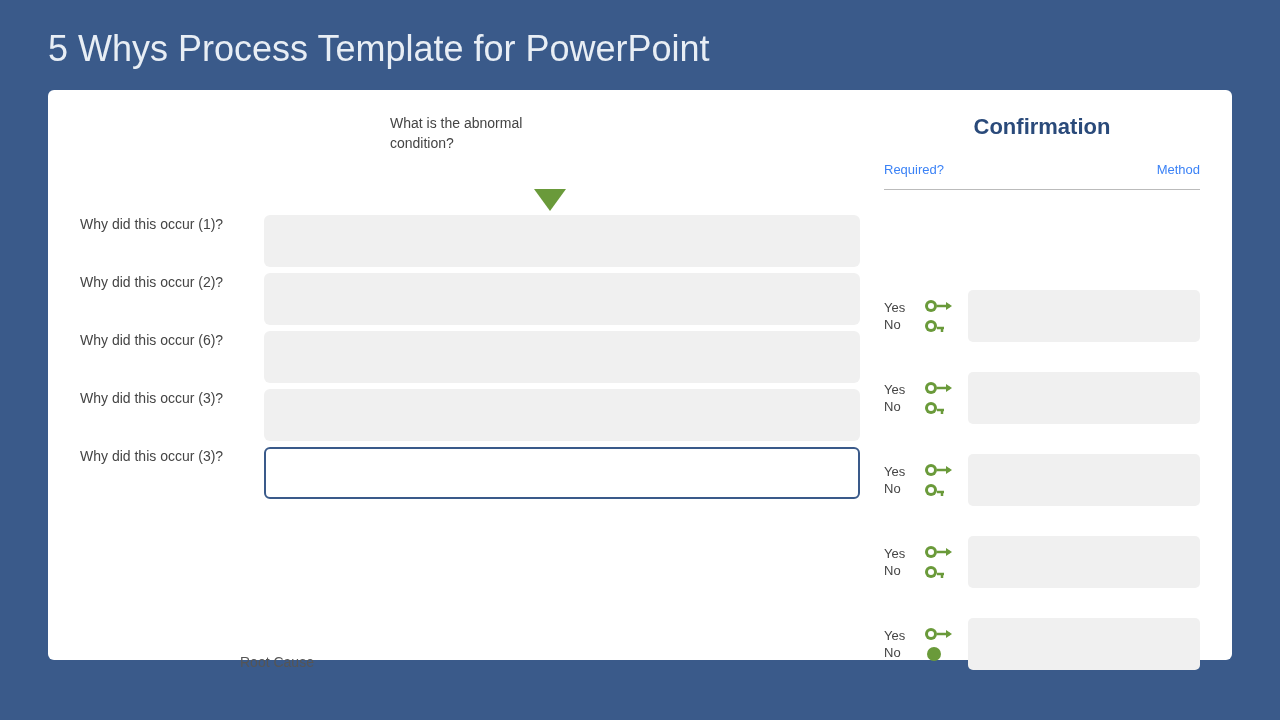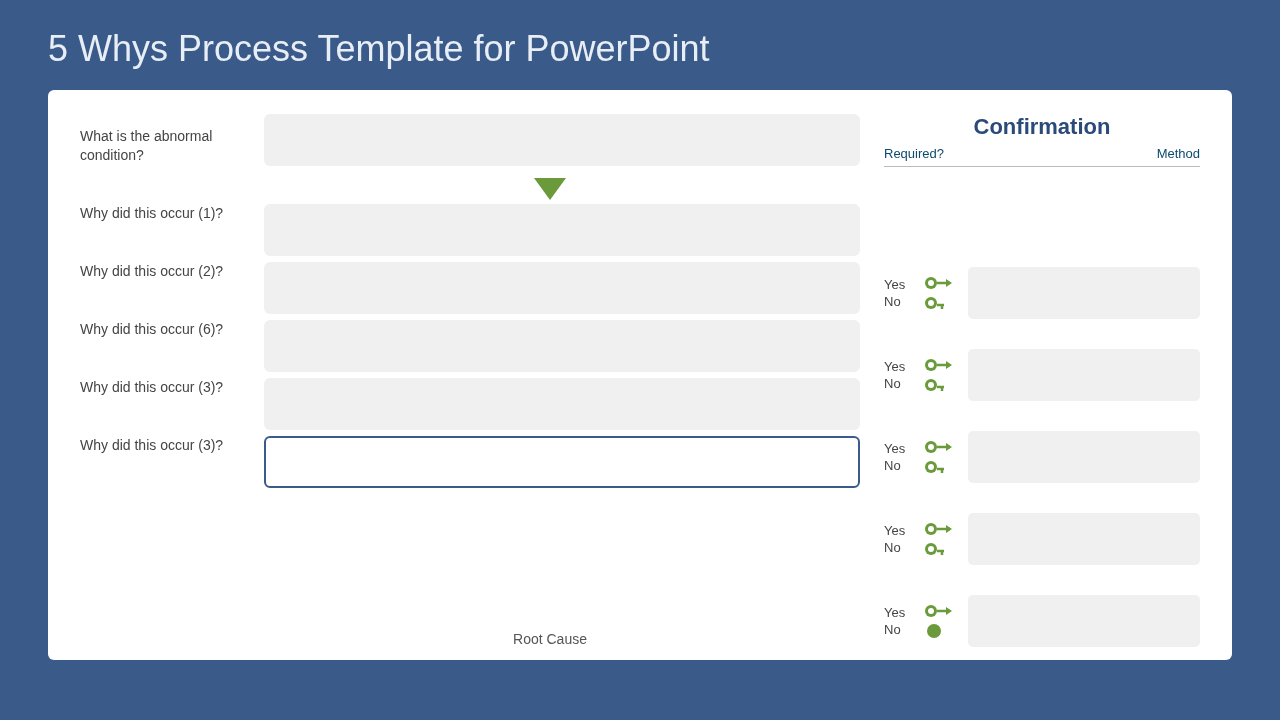--- a/index.html
+++ b/index.html
@@ -32,23 +32,24 @@
     }
     
     .left-col {
       flex: 0 0 780px;
       display: flex;
       flex-direction: column;
       gap: 0;
     }
     .abnormal-row {
       display: flex;
-      align-items: flex-end;
+      align-items: center;
       gap: 24px;
       margin-bottom: 8px;
+      flex-direction: column;
     }
     .row-label {
       font-size: 14px;
       color: #444;
       width: 160px;
       flex-shrink: 0;
       line-height: 1.4;
     }
     .input-box {
       background: #f0f0f0;
@@ -83,48 +84,48 @@
       flex-direction: column;
       gap: 6px;
       flex: 1;
     }
     .why-row {
       display: flex;
       align-items: flex-start;
       gap: 24px;
     }
     .root-cause-label {
-      text-align: center;
+      text-align: left;
       font-size: 14px;
       color: #555;
       margin-top: 4px;
       padding-left: 160px;
     }
 
     
     .right-col {
       flex: 1;
       display: flex;
       flex-direction: column;
       padding-left: 24px;
     }
     .confirmation-title {
       font-size: 22px;
       font-weight: 700;
       color: #2a4a7a;
       text-align: center;
-      margin-bottom: 6px;
+      margin-bottom: 22px;
     }
     .confirmation-header {
       display: flex;
       justify-content: space-between;
       font-size: 13px;
-      color: #0c4a6e;
+      color: #3b82f6;
       border-bottom: 1px solid #bbb;
-      padding-bottom: 5px;
+      padding-bottom: 12px;
       margin-bottom: 6px;
     }
     .confirmation-rows {
       display: flex;
       flex-direction: column;
       gap: 6px;
       flex: 1;
     }
     .conf-row {
       display: flex;

